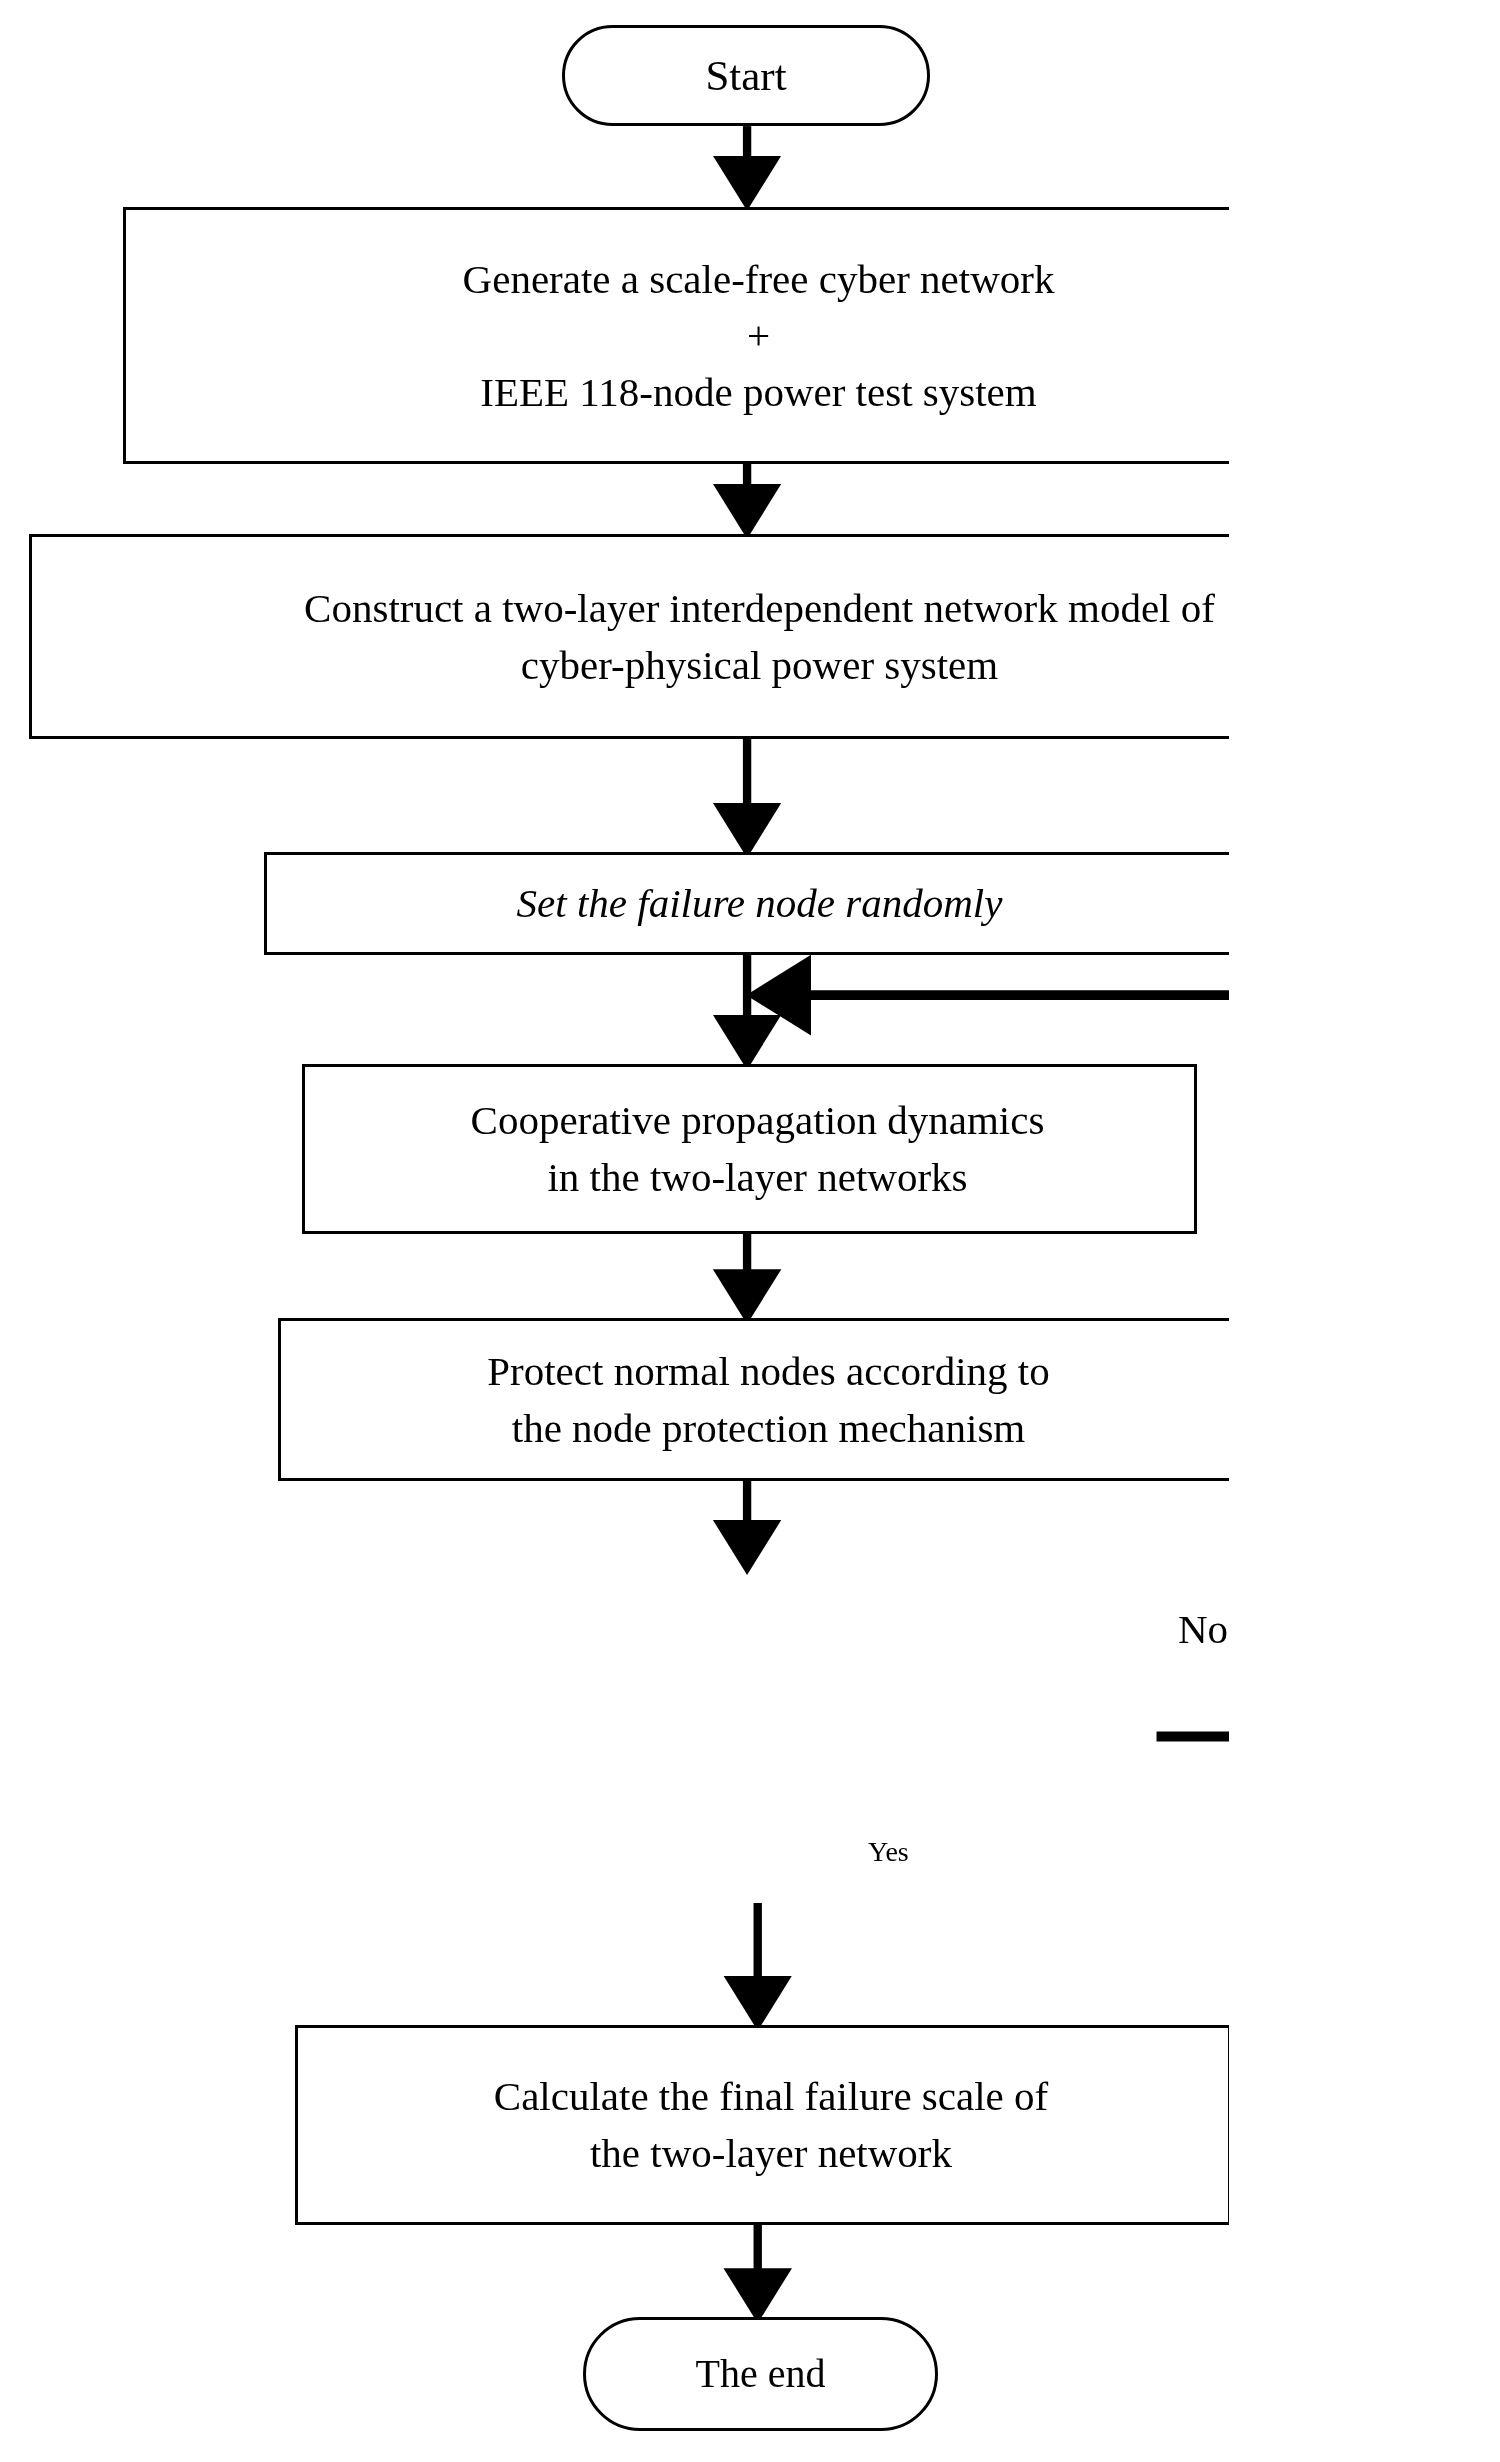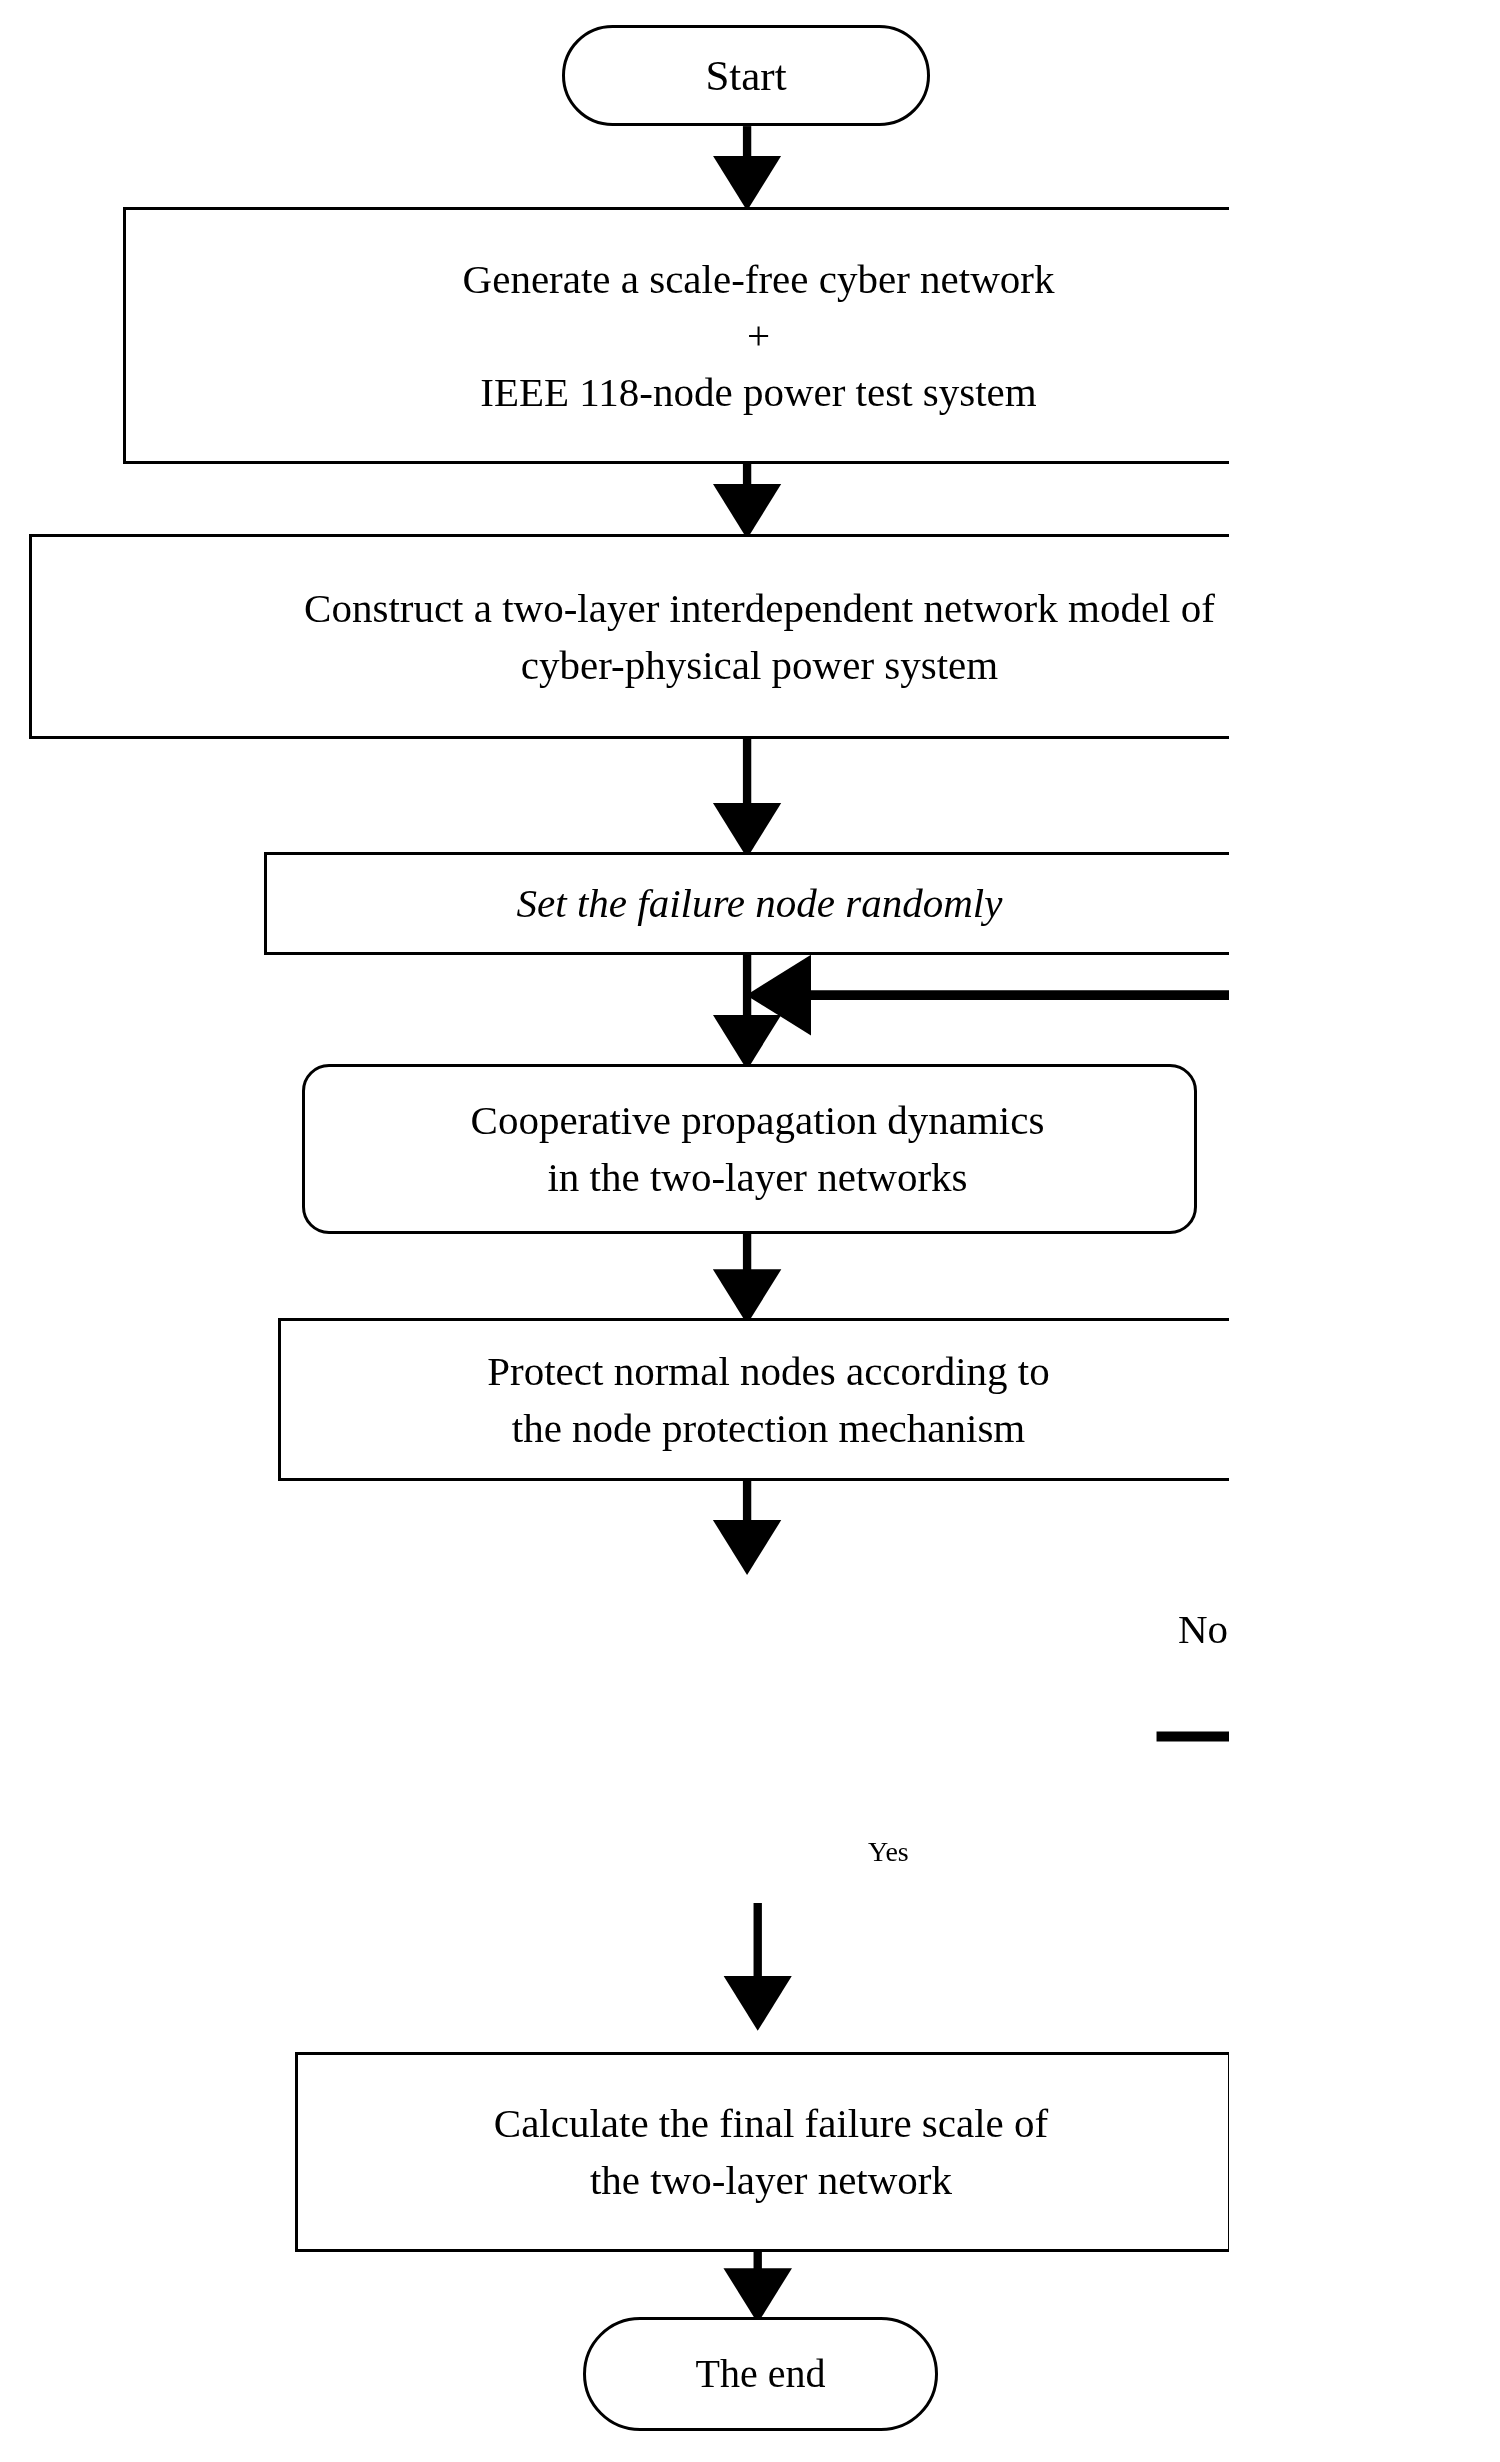--- a/index.html
+++ b/index.html
@@ -122,40 +122,40 @@
 
   <div class="node process" style="left:29px; top:534px; width:1445px; height:205px; font-size:41px;">
     <span class="node-label">Construct a two-layer interdependent network model of
 cyber-physical power system</span>
   </div>
 
   <div class="node process" style="left:264px; top:852px; width:975px; height:103px; font-size:41px;font-style:italic;">
     <span class="node-label">Set the failure node randomly</span>
   </div>
 
-  <div class="node process" style="left:302px; top:1064px; width:895px; height:170px; font-size:41px;border-radius:27px;">
+  <div class="node process" style="left:302px; top:1064px; width:895px; height:170px; font-size:41px;">
     <span class="node-label">Cooperative propagation dynamics
 in the two-layer networks</span>
   </div>
 
   <div class="node process" style="left:278px; top:1318px; width:965px; height:163px; font-size:41px;">
     <span class="node-label">Protect normal nodes according to
 the node protection mechanism</span>
   </div>
 
 
   <div class="edge-label" style="left:1178px; top:1605px; font-size:41px;">
     <span>No</span>
   </div>
 
   <div class="edge-label" style="left:868px; top:1792px; font-size:28px;margin-top:44px;">
     <span>Yes</span>
   </div>
 
-  <div class="node process" style="left:295px; top:2025px; width:936px; height:200px; font-size:41px;margin-top:27px;">
+  <div class="node process" style="left:295px; top:2025px; width:936px; height:200px; font-size:41px;">
     <span class="node-label">Calculate the final failure scale of
 the two-layer network</span>
   </div>
 
   <div class="node terminator" style="left:583px; top:2317px; width:355px; height:114px; font-size:40px;">
     <span class="node-label">The end</span>
   </div>
 
 </div>
 

